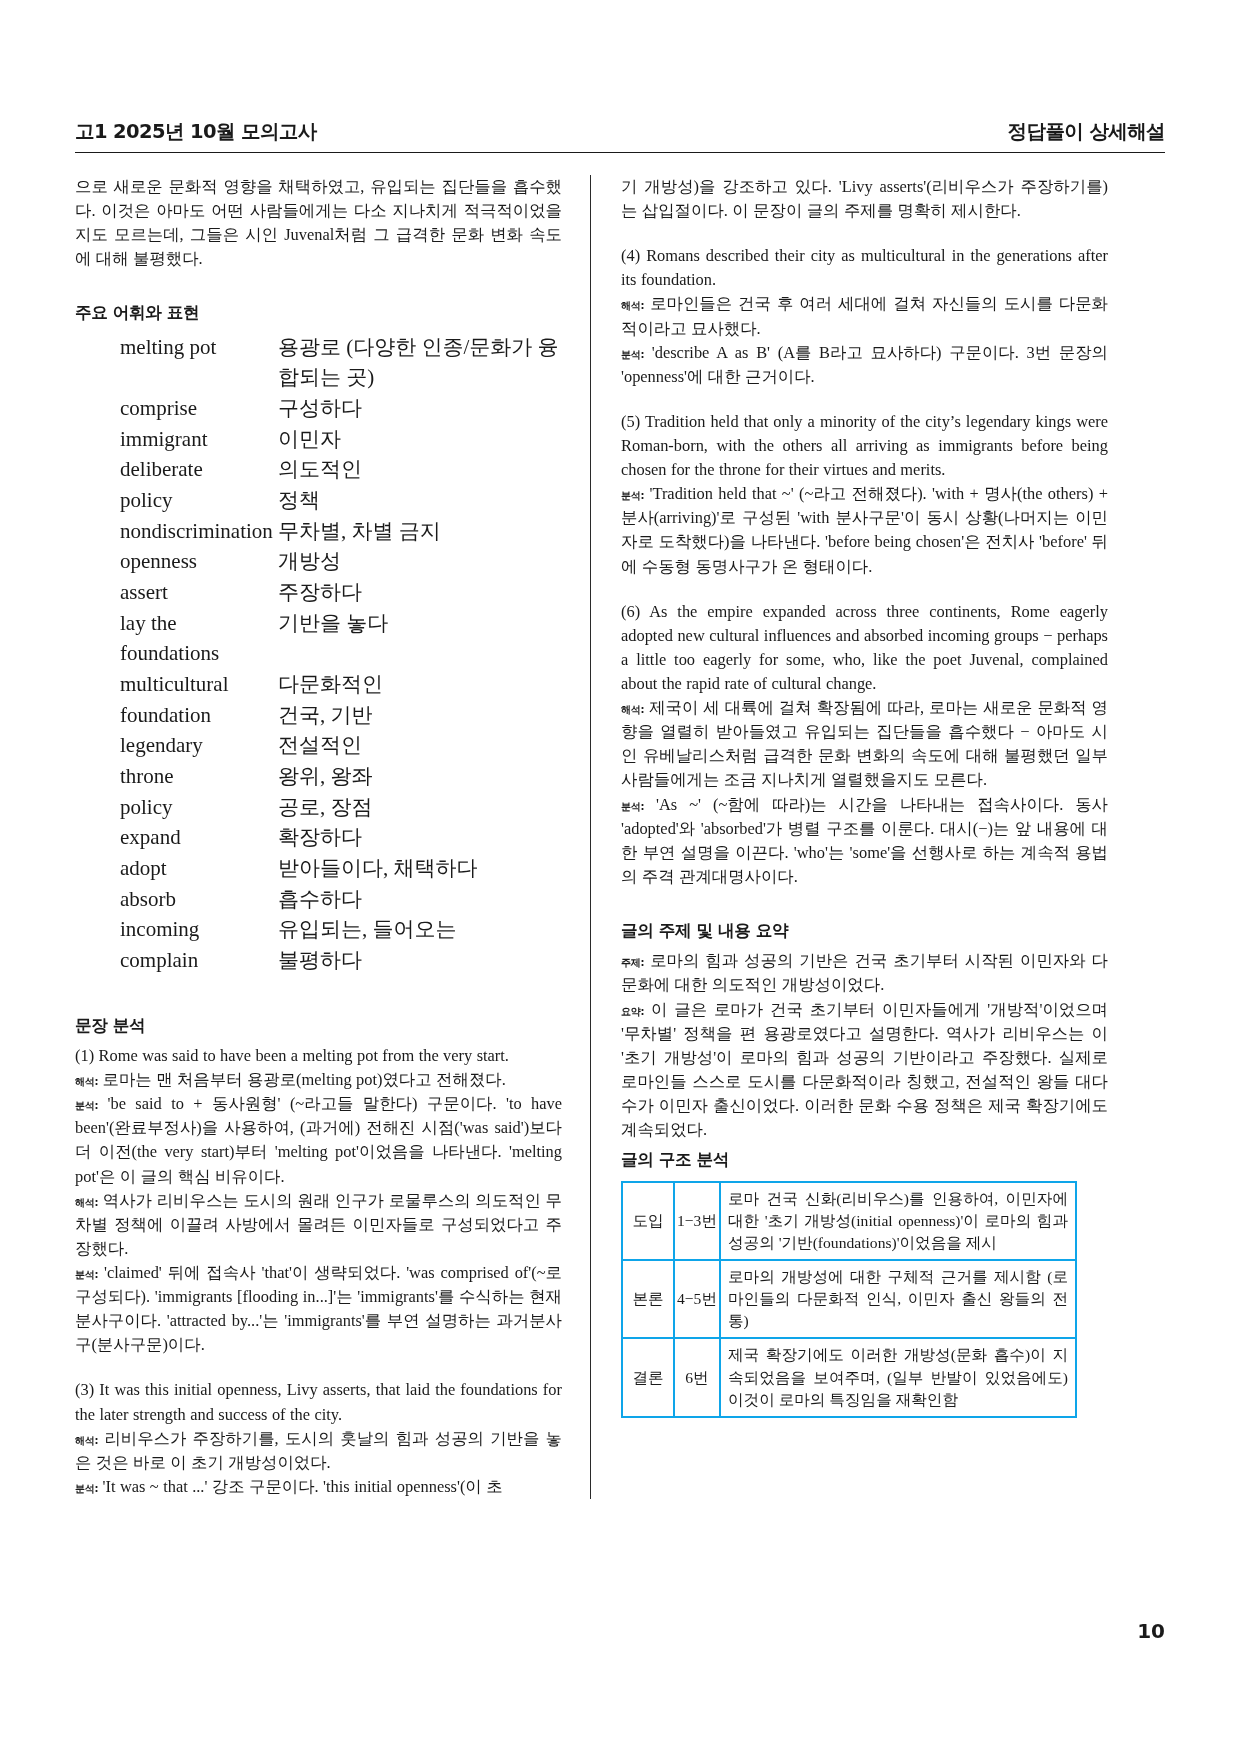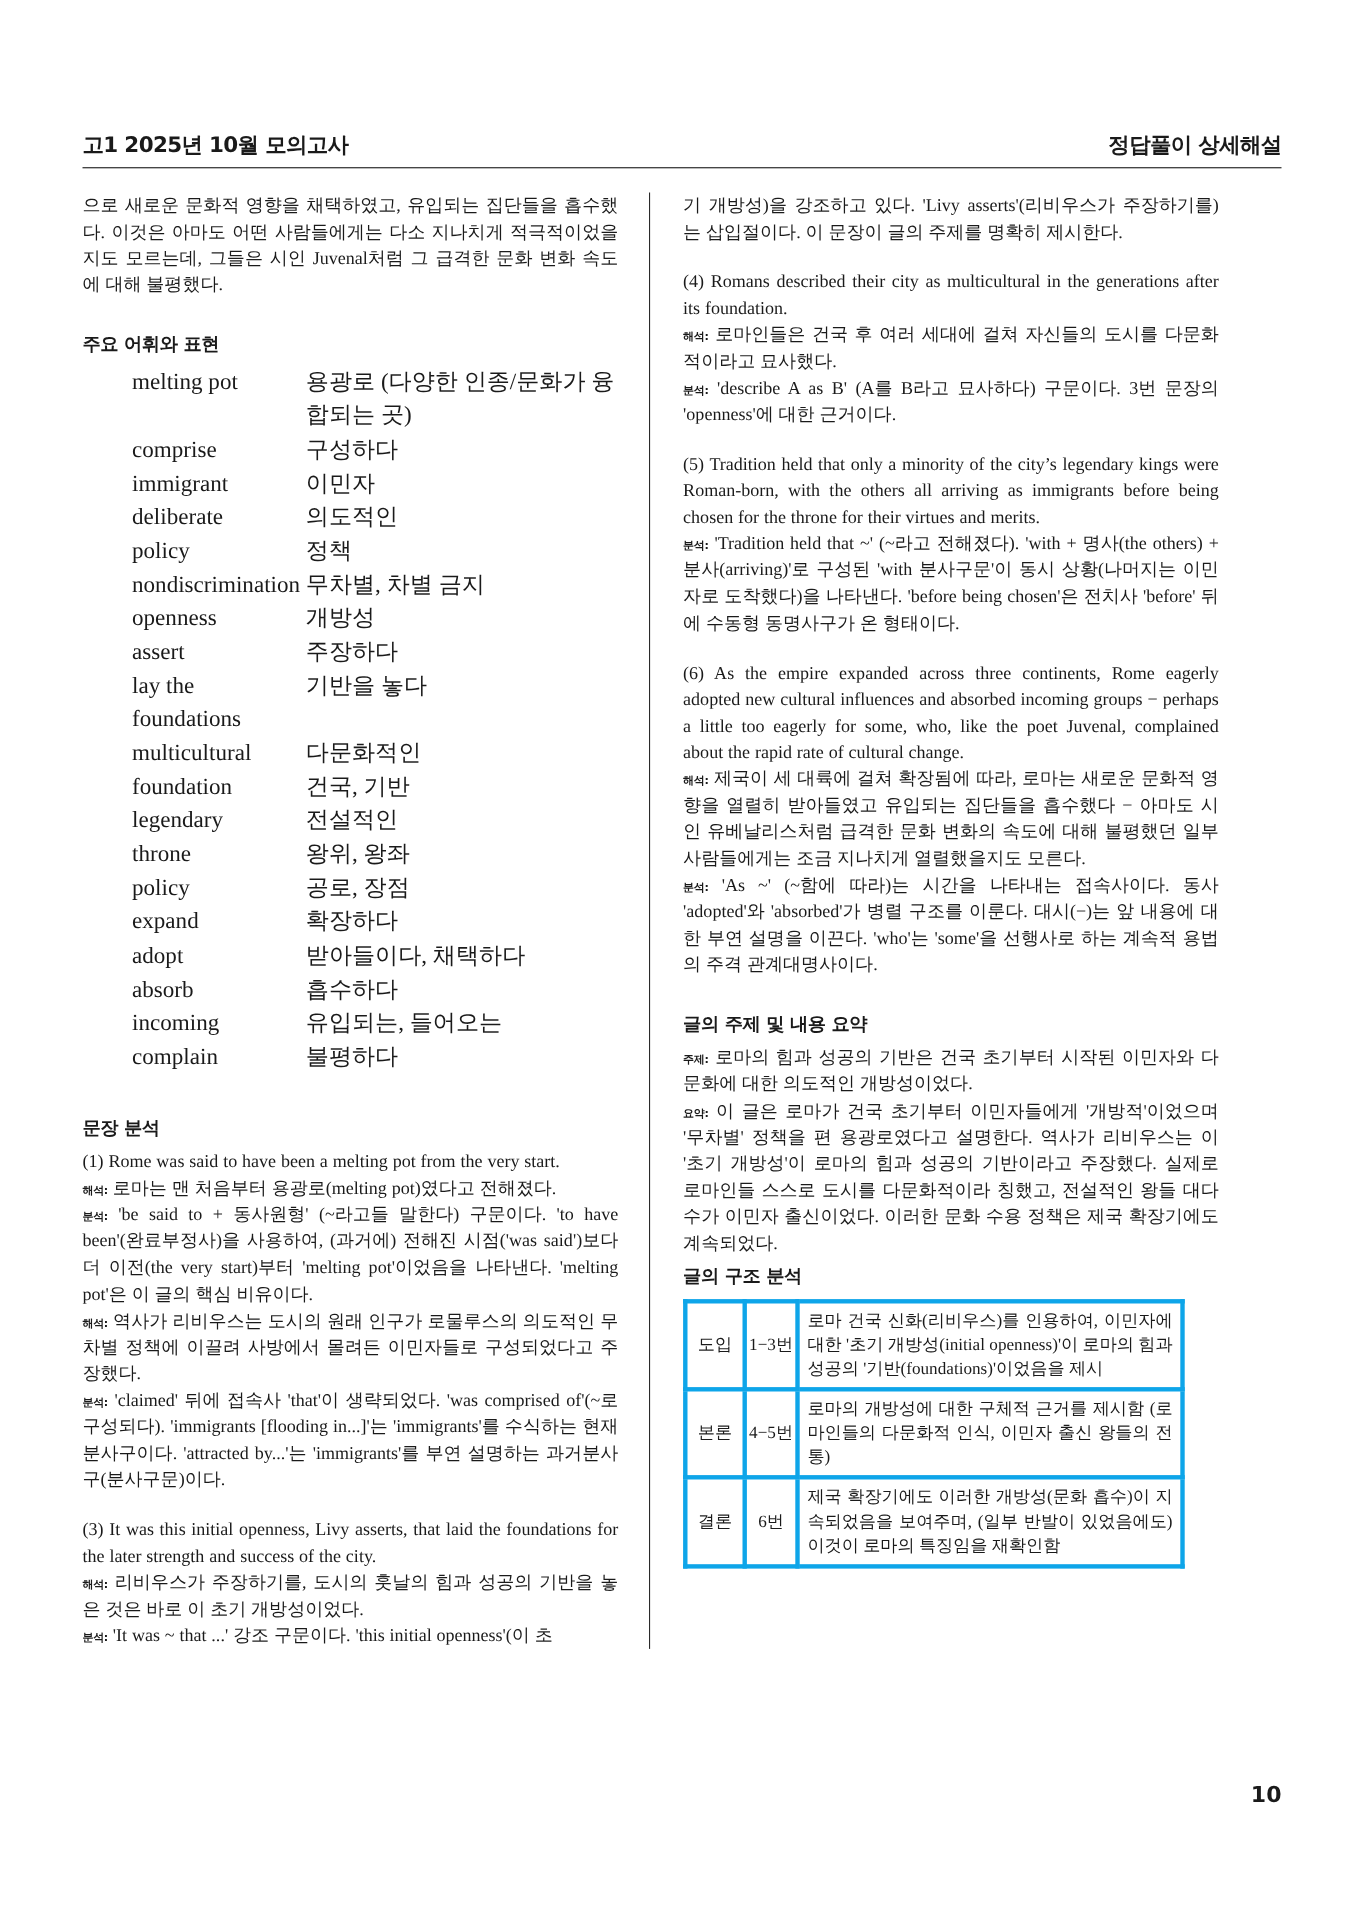--- a/index.html
+++ b/index.html
@@ -104,21 +104,21 @@
 
   
   .struct-table {
     border-collapse: collapse;
     width: 456px;
     margin-top: 8px;
     font-size: 15.6px;
     line-height: 1.42;
   }
   .struct-table td {
-    border: 4px solid #0ea5e9;
+    border: 2px solid #0ea5e9;
     padding: 5px 7px;
     vertical-align: middle;
   }
   .struct-table td.c-stage {
     width: 46px;
     text-align: center;
     padding: 5px 2px;
   }
   .struct-table td.c-range {
     width: 40px;

